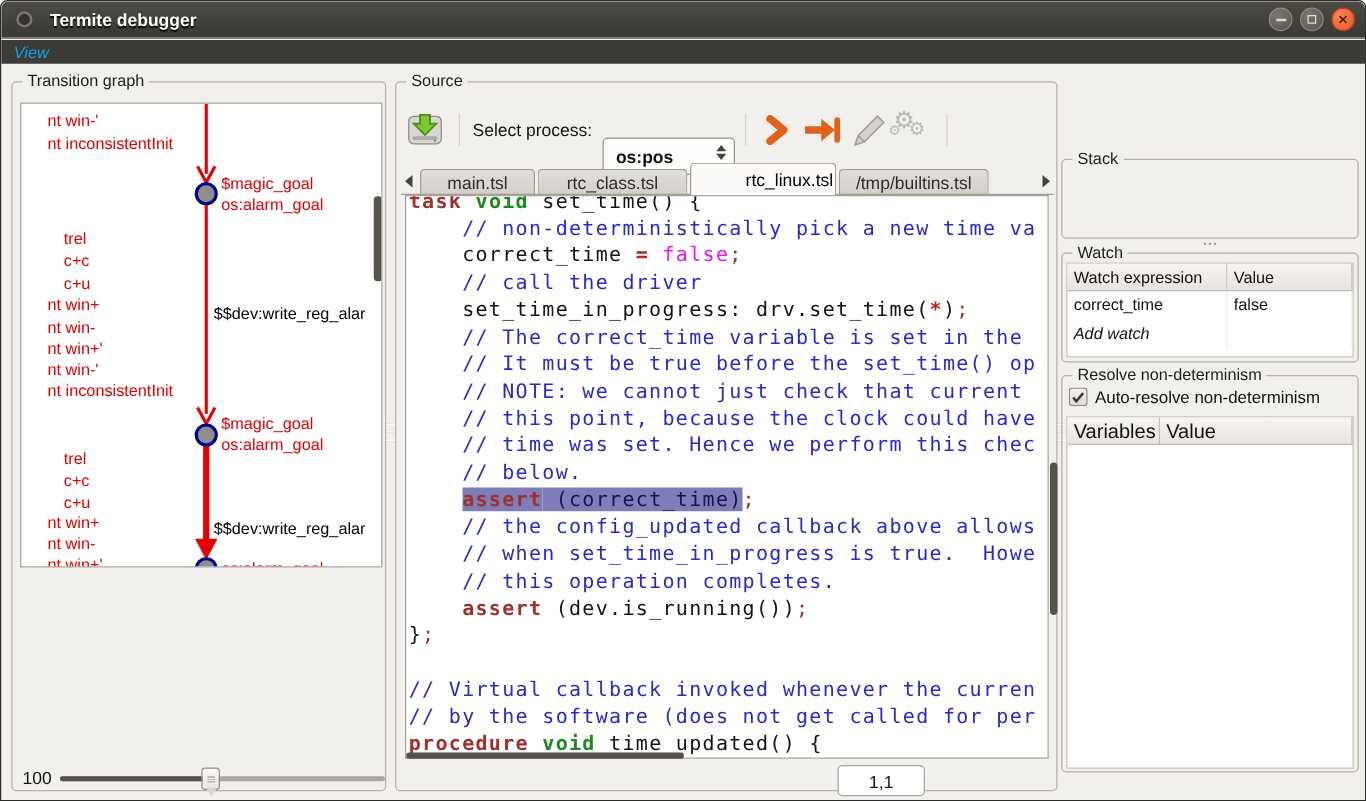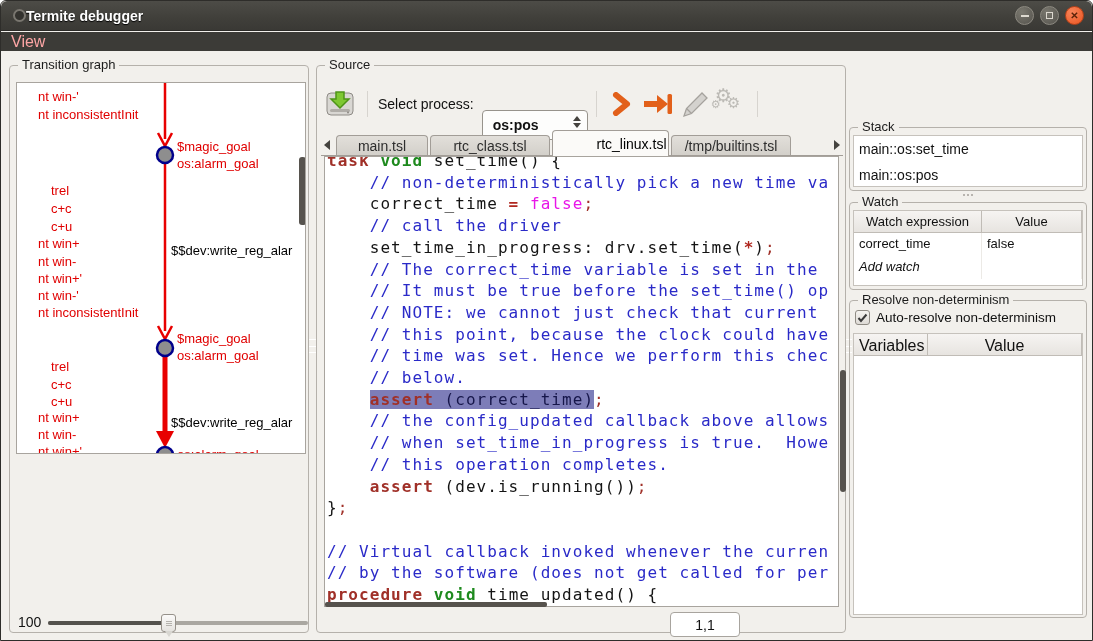--- a/index.html
+++ b/index.html
@@ -6,35 +6,35 @@
   html,body { width:1093px; height:641px; font-family:"Liberation Sans",sans-serif; }
   .window { position:relative; width:1093px; height:641px; background:#f2f0ec; overflow:hidden;
             border:1px solid #2e2d2a; border-radius:6px 6px 0 0; }
 
   
   .titlebar { position:absolute; left:0; top:0; width:100%; height:30px;
     background:linear-gradient(#4d4c47,#403f3a 60%,#3a3935); border-bottom:1px solid #2c2b28;
     border-radius:6px 6px 0 0; display:flex; align-items:center; }
   .app-icon { width:13px; height:13px; border-radius:50%; background:#33322e;
     border:2px solid #79766f; margin-left:12px; }
-  .title-text { color:#ffffff; font-weight:bold; font-size:14px; 
+  .title-text { color:#ffffff; font-weight:bold; font-size:14px; margin-left:14px;
     text-shadow:0 1px 1px #000; }
   .win-controls { position:absolute; right:8px; top:5px; display:flex; gap:6px; }
   .wbtn { width:19px; height:19px; border-radius:50%; display:flex; align-items:center;
     justify-content:center; background:radial-gradient(circle at 35% 30%,#7a786f,#55534d);
     border:1px solid #8d8a81; color:#ddd9d0; font-size:10px; cursor:default; }
   .wbtn.close { background:radial-gradient(circle at 35% 30%,#f8855a,#ea5420);
     border:1px solid #b8431a; color:#5c2409; font-weight:bold; }
   .wbtn .bar { width:8px; height:2px; background:#ddd9d0; }
   .wbtn .box { width:7px; height:7px; border:1.5px solid #ddd9d0; }
 
   
   .menubar { position:absolute; left:0; top:31px; width:100%; height:19px; background:#3c3b37;
     display:flex; align-items:center; }
-  .menu-item { color:#fca5a5; font-size:16px; padding:0 10px; }
+  .menu-item { color:#0ea5e9; font-size:13px; padding:0 10px;font-style:italic; }
 
   
   .groupbox { position:absolute; border:1px solid #b5b1ab; border-radius:4px; }
   .legend { position:absolute; top:-9px; left:8px; background:#f2f0ec; padding:0 4px;
     font-size:13px; color:#1c1c1c; white-space:nowrap; z-index:3; }
 
   
   .graph-panel { left:8px; top:64px; width:300px; height:568px; }
   .graph-canvas { position:absolute; left:6px; top:16px; width:290px; height:372px;
     background:#ffffff; border:1px solid #a8a49e; overflow:hidden; }
@@ -109,21 +109,21 @@
   .rbox { position:absolute; left:0; width:238px; border:1px solid #b5b1ab; border-radius:4px; }
   .stack-box { top:8px; height:64px; }
   .watch-box { top:83px; height:88px; }
   .resolve-box { top:181px; height:318px; }
   .stack-list { position:absolute; left:3px; top:7px; width:230px; height:52px; background:#fff;
     border:1px solid #c6c2bc; overflow:hidden; }
   .stack-item { height:26px; font-size:14px; color:#111; display:flex; align-items:center; padding-left:5px; }
   .vgrip { position:absolute; left:50%; transform:translateX(-50%); display:flex; gap:2px; }
   .vgrip i { width:2px; height:2px; background:#a5a19b; border-radius:50%; }
   .grid-table { position:absolute; left:3px; width:230px; background:#fff; border:1px solid #c6c2bc; font-size:13px; }
-  .gt-header { display:grid;text-align:center; }
+  .gt-header { display:grid; }
   .gt-header > div { background:linear-gradient(#f6f4f2,#e7e4e0); border-right:1px solid #c0bcb6;
     border-bottom:1px solid #c0bcb6; padding:3px 5px; color:#111; height:22px; white-space:nowrap; overflow:hidden; }
   .gt-row { display:grid; }
   .gt-row > div { padding:3px 5px; height:23px; border-right:1px solid #eceae6; color:#111; white-space:nowrap; overflow:hidden; }
   .gt-row .italic { font-style:italic; }
   .watch-grid { grid-template-columns:128px 1fr; }
   .resolve-grid { grid-template-columns:74px 1fr; }
   .checkbox-row { position:absolute; left:5px; top:9px; display:flex; align-items:center; width:228px; overflow:hidden; }
   .checkbox { width:15px; height:15px; background:linear-gradient(#f5f3f0,#dedbd6); border:1px solid #8f8b84;
     border-radius:3px; margin-right:6px; display:flex; align-items:center; justify-content:center; flex:none; }
@@ -296,24 +296,20 @@
     <div class="code-hscroll">
         <div class="handle"></div>
       </div>
     <div class="cursor-pos">1,1</div>
   </div>
 
   <div class="right-col">
 
     <div class="rbox stack-box">
       <span class="legend">Stack</span>
-      <div class="stack-list" id="stack-list">
-          <div class="stack-item">main::os:set_time</div>
-          <div class="stack-item">main::os:pos</div>
-        </div>
     </div>
 
     <div class="vgrip" style="top:75px">
         <i></i>
         <i></i>
         <i></i>
       </div>
 
     <div class="rbox watch-box">
       <span class="legend">Watch</span>

